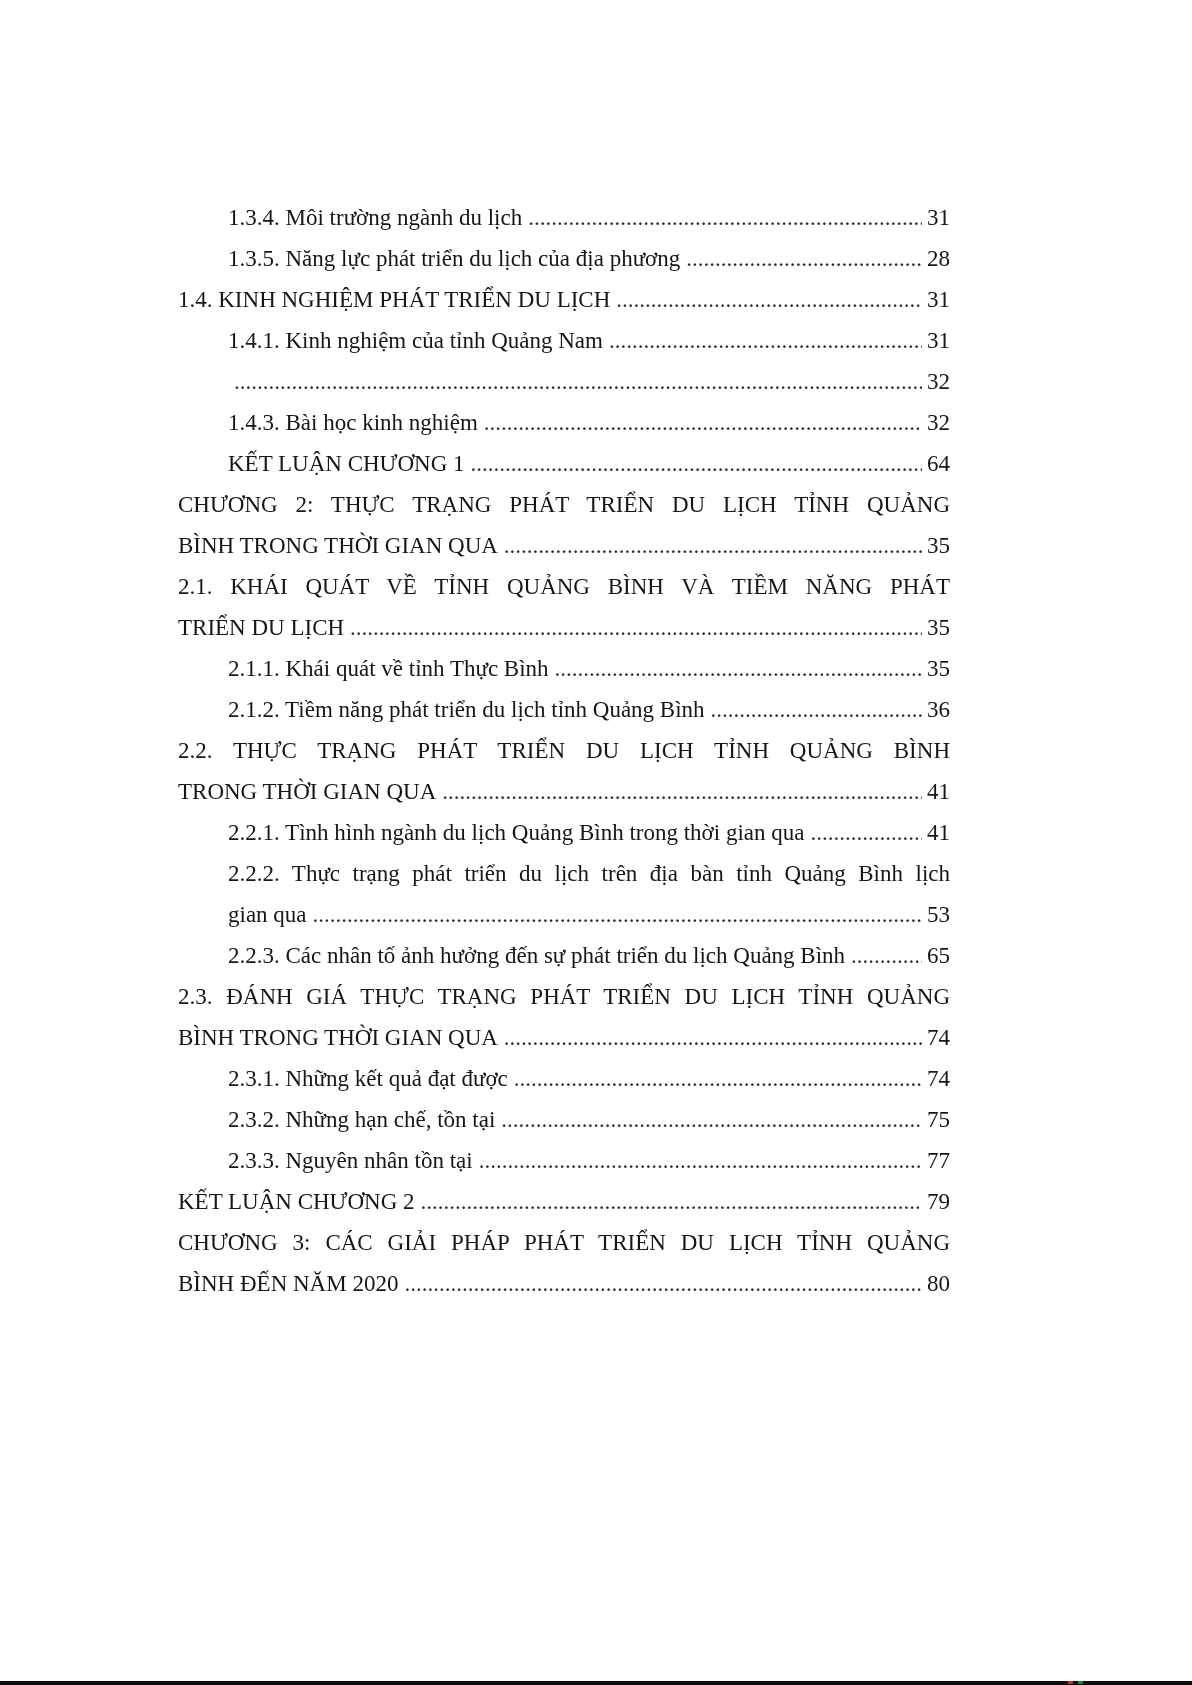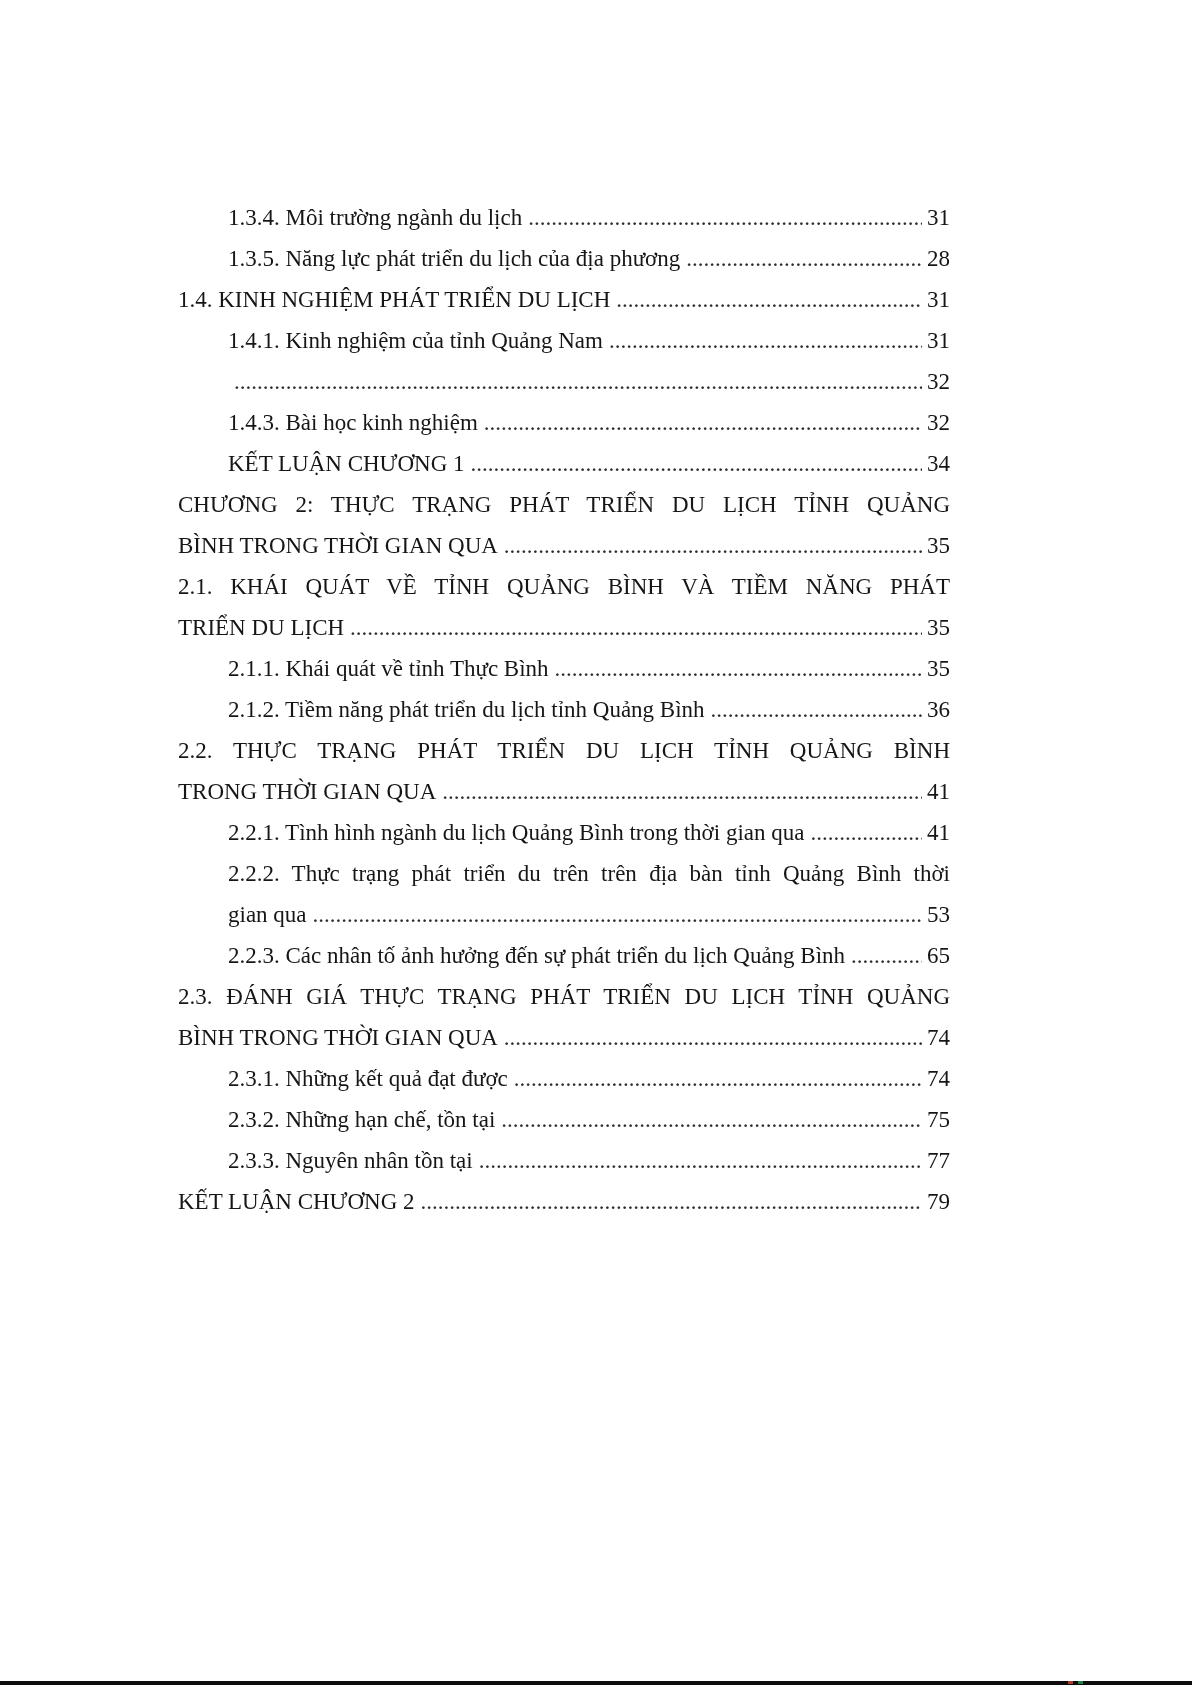--- a/index.html
+++ b/index.html
@@ -96,21 +96,21 @@
         <div class="line last">
           <span class="label">1.4.3. Bài học kinh nghiệm</span>
           <span class="leader"></span>
           <span class="pagenum">32</span>
         </div>
       </div>
       <div class="entry indent">
         <div class="line last">
           <span class="label">KẾT LUẬN CHƯƠNG 1</span>
           <span class="leader"></span>
-          <span class="pagenum">34</span>
+          <span class="pagenum">64</span>
         </div>
       </div>
       <div class="entry bold">
         <div class="line fill">CHƯƠNG 2: THỰC TRẠNG PHÁT TRIỂN DU LỊCH TỈNH QUẢNG</div>
         <div class="line last">
           <span class="label">BÌNH TRONG THỜI GIAN QUA</span>
           <span class="leader"></span>
           <span class="pagenum">35</span>
         </div>
       </div>
@@ -145,21 +145,21 @@
         </div>
       </div>
       <div class="entry indent">
         <div class="line last">
           <span class="label">2.2.1. Tình hình ngành du lịch Quảng Bình trong thời gian qua</span>
           <span class="leader"></span>
           <span class="pagenum">41</span>
         </div>
       </div>
       <div class="entry indent">
-        <div class="line fill">2.2.2. Thực trạng phát triển du trên trên địa bàn tỉnh Quảng Bình thời</div>
+        <div class="line fill">2.2.2. Thực trạng phát triển du lịch trên địa bàn tỉnh Quảng Bình lịch</div>
         <div class="line last">
           <span class="label">gian qua</span>
           <span class="leader"></span>
           <span class="pagenum">53</span>
         </div>
       </div>
       <div class="entry indent">
         <div class="line last">
           <span class="label">2.2.3. Các nhân tố ảnh hưởng đến sự phát triển du lịch Quảng Bình</span>
           <span class="leader"></span>
@@ -193,20 +193,28 @@
           <span class="label">2.3.3. Nguyên nhân tồn tại</span>
           <span class="leader"></span>
           <span class="pagenum">77</span>
         </div>
       </div>
       <div class="entry">
         <div class="line last">
           <span class="label">KẾT LUẬN CHƯƠNG 2</span>
           <span class="leader"></span>
           <span class="pagenum">79</span>
+        </div>
+      </div>
+      <div class="entry bold">
+        <div class="line fill">CHƯƠNG 3: CÁC GIẢI PHÁP PHÁT TRIỂN DU LỊCH TỈNH QUẢNG</div>
+        <div class="line last">
+          <span class="label">BÌNH ĐẾN NĂM 2020</span>
+          <span class="leader"></span>
+          <span class="pagenum">80</span>
         </div>
       </div>
     </div>
   <div class="bottom-bar" id="bottom-bar" style="background: rgb(12, 12, 12);">
     <span class="speck speck-red" id="speck-red" style="background: rgb(176, 58, 46);"></span>
     <span class="speck speck-green" id="speck-green" style="background: rgb(30, 132, 73);"></span>
   </div>
 </div>
 
 </body></html>

